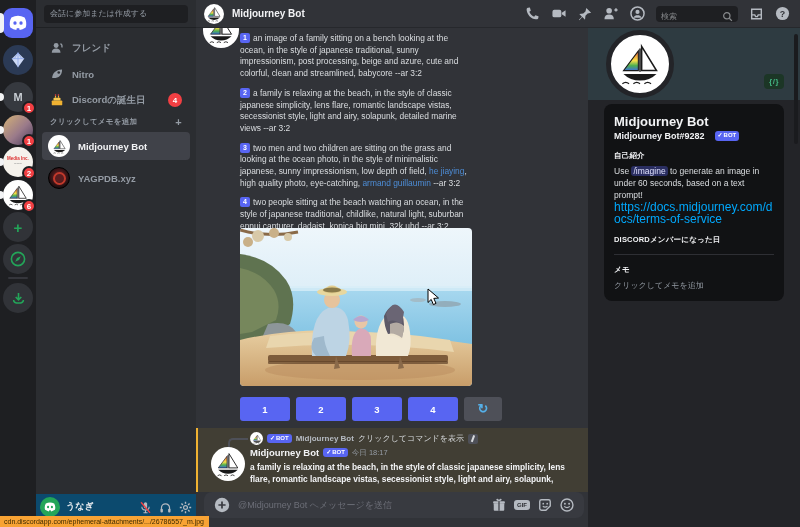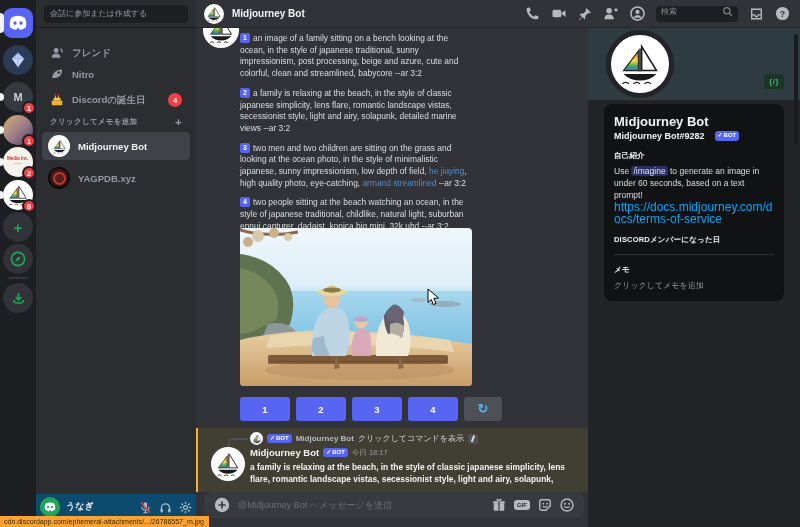--- a/index.html
+++ b/index.html
@@ -44,21 +44,21 @@
   #userbar{position:absolute;left:36px;top:494px;width:160px;height:33px;background:#0c4a6e;display:flex;align-items:flex-start;padding:3px 4px;box-sizing:border-box;gap:6px;}
   #userbar .uname{font-size:9px;font-weight:bold;color:#f2f3f5;margin-top:3px;}
   #userbar .ubtns{margin-left:auto;display:flex;gap:7px;margin-top:4px;color:#b5bac1;}
   #userbar .ubtns .i{cursor:pointer;}
 
   
   #chat-header{position:absolute;left:196px;top:0;width:604px;height:28px;background:#313338;
                border-bottom:1px solid #26282c;box-sizing:border-box;display:flex;align-items:center;z-index:5;}
   #chat-header .title{font-size:10px;font-weight:bold;color:#f2f3f5;margin-left:8px;}
   .hicon{color:#b5bac1;margin-left:11px;cursor:pointer;}
-  #hsearch{width:82px;height:16px;background:#1e1f22;border-radius:4px;margin-left:11px;display:flex;align-items:flex-start;
+  #hsearch{width:82px;height:16px;background:#1e1f22;border-radius:4px;margin-left:11px;display:flex;align-items:flex-end;
            padding:0 5px;box-sizing:border-box;color:#87898c;font-size:8px;cursor:text;font-family:Liberation Serif, serif;}
   #hsearch .i{margin-left:auto;}
 
   
   #messages{position:absolute;left:196px;top:28px;width:392px;height:464px;overflow:hidden;}
   #prompts{position:absolute;left:44px;top:5px;width:233px;font-size:8.4px;line-height:11.7px;color:#dbdee1;}
   .prompt{margin-bottom:8px;}
   .pmark{display:inline-block;width:10px;height:10px;background:#5865f2;border-radius:2px;color:#fff;
          font-size:7px;font-weight:bold;text-align:center;line-height:10px;margin-right:3px;vertical-align:1px;}
   .plink{color:#4d8dd6;cursor:pointer;}
@@ -188,21 +188,21 @@
         <path d="M2.8 9.5 c0 4.5 10.4 4.5 10.4 0" stroke="currentColor" stroke-width="1.7" fill="none"></path>
       </svg>
     </div>
   </div>
 
 <div id="sidebar">
   <div id="sidebar-top">
     <div id="sidebar-search">会話に参加または作成する</div>
   </div>
   <div id="nav-list">
-      <div class="nav-item" style="top: 36px; align-items: flex-end;">
+      <div class="nav-item" style="top: 36px;">
         <span class="i">
           <svg width="14" height="14" viewBox="0 0 16 16">
             <circle cx="7" cy="5.2" r="2.8" fill="currentColor"></circle>
             <path d="M2 13.5 C2 10 4.2 8.7 7 8.7 C9.8 8.7 12 10 12 13.5 Z" fill="currentColor"></path>
             <path d="M12 3 Q14.5 4.5 13.5 7.5" stroke="currentColor" stroke-width="1.4" fill="none"></path>
           </svg>
         </span>
         <span>フレンド</span>
       </div>
       <div class="nav-item" style="top: 62px;">
@@ -395,21 +395,21 @@
   <stop offset="1" stop-color="#3f6fd8"></stop>
             </linearGradient>
           </defs>
         </svg>
       </span>
   </div>
 
   <div id="prompts">
       <div class="prompt"><span class="pmark">1</span><span>an image of a family sitting on a bench looking at the ocean, in the style of japanese traditional, sunny impressionism, post processing, beige and azure, cute and colorful, clean and streamlined, babycore --ar 3:2</span></div>
       <div class="prompt"><span class="pmark">2</span><span>a family is relaxing at the beach, in the style of classic japanese simplicity, lens flare, romantic landscape vistas, secessionist style, light and airy, solapunk, detailed marine views --ar 3:2</span></div>
-      <div class="prompt"><span class="pmark">3</span><span>two men and two children are sitting on the grass and looking at the ocean photo, in the style of minimalistic japanese, sunny impressionism, low depth of field, </span><span class="plink">he jiaying</span><span>, high quality photo, eye-catching, </span><span class="plink">armand streamlined</span><span> --ar 3:2</span></div>
+      <div class="prompt"><span class="pmark">3</span><span>two men and two children are sitting on the grass and looking at the ocean photo, in the style of minimalistic japanese, sunny impressionism, low depth of field, </span><span class="plink">he jiaying</span><span>, high quality photo, eye-catching, </span><span class="plink">armand guillaumin</span><span> --ar 3:2</span></div>
       <div class="prompt"><span class="pmark">4</span><span>two people sitting at the beach watching an ocean, in the style of japanese traditional, childlike, natural light, suburban ennui capturer, dadaist, konica big mini, 32k uhd --ar 3:2</span></div>
     </div>
 
   <div id="gen-image">
     <svg width="232" height="158" viewBox="0 0 232 158">
       <defs>
         <linearGradient id="sky" x1="0" y1="0" x2="0" y2="1">
           <stop offset="0" stop-color="#eef6fb"></stop>
             <stop offset="1" stop-color="#c4e3f3"></stop>
         </linearGradient>

